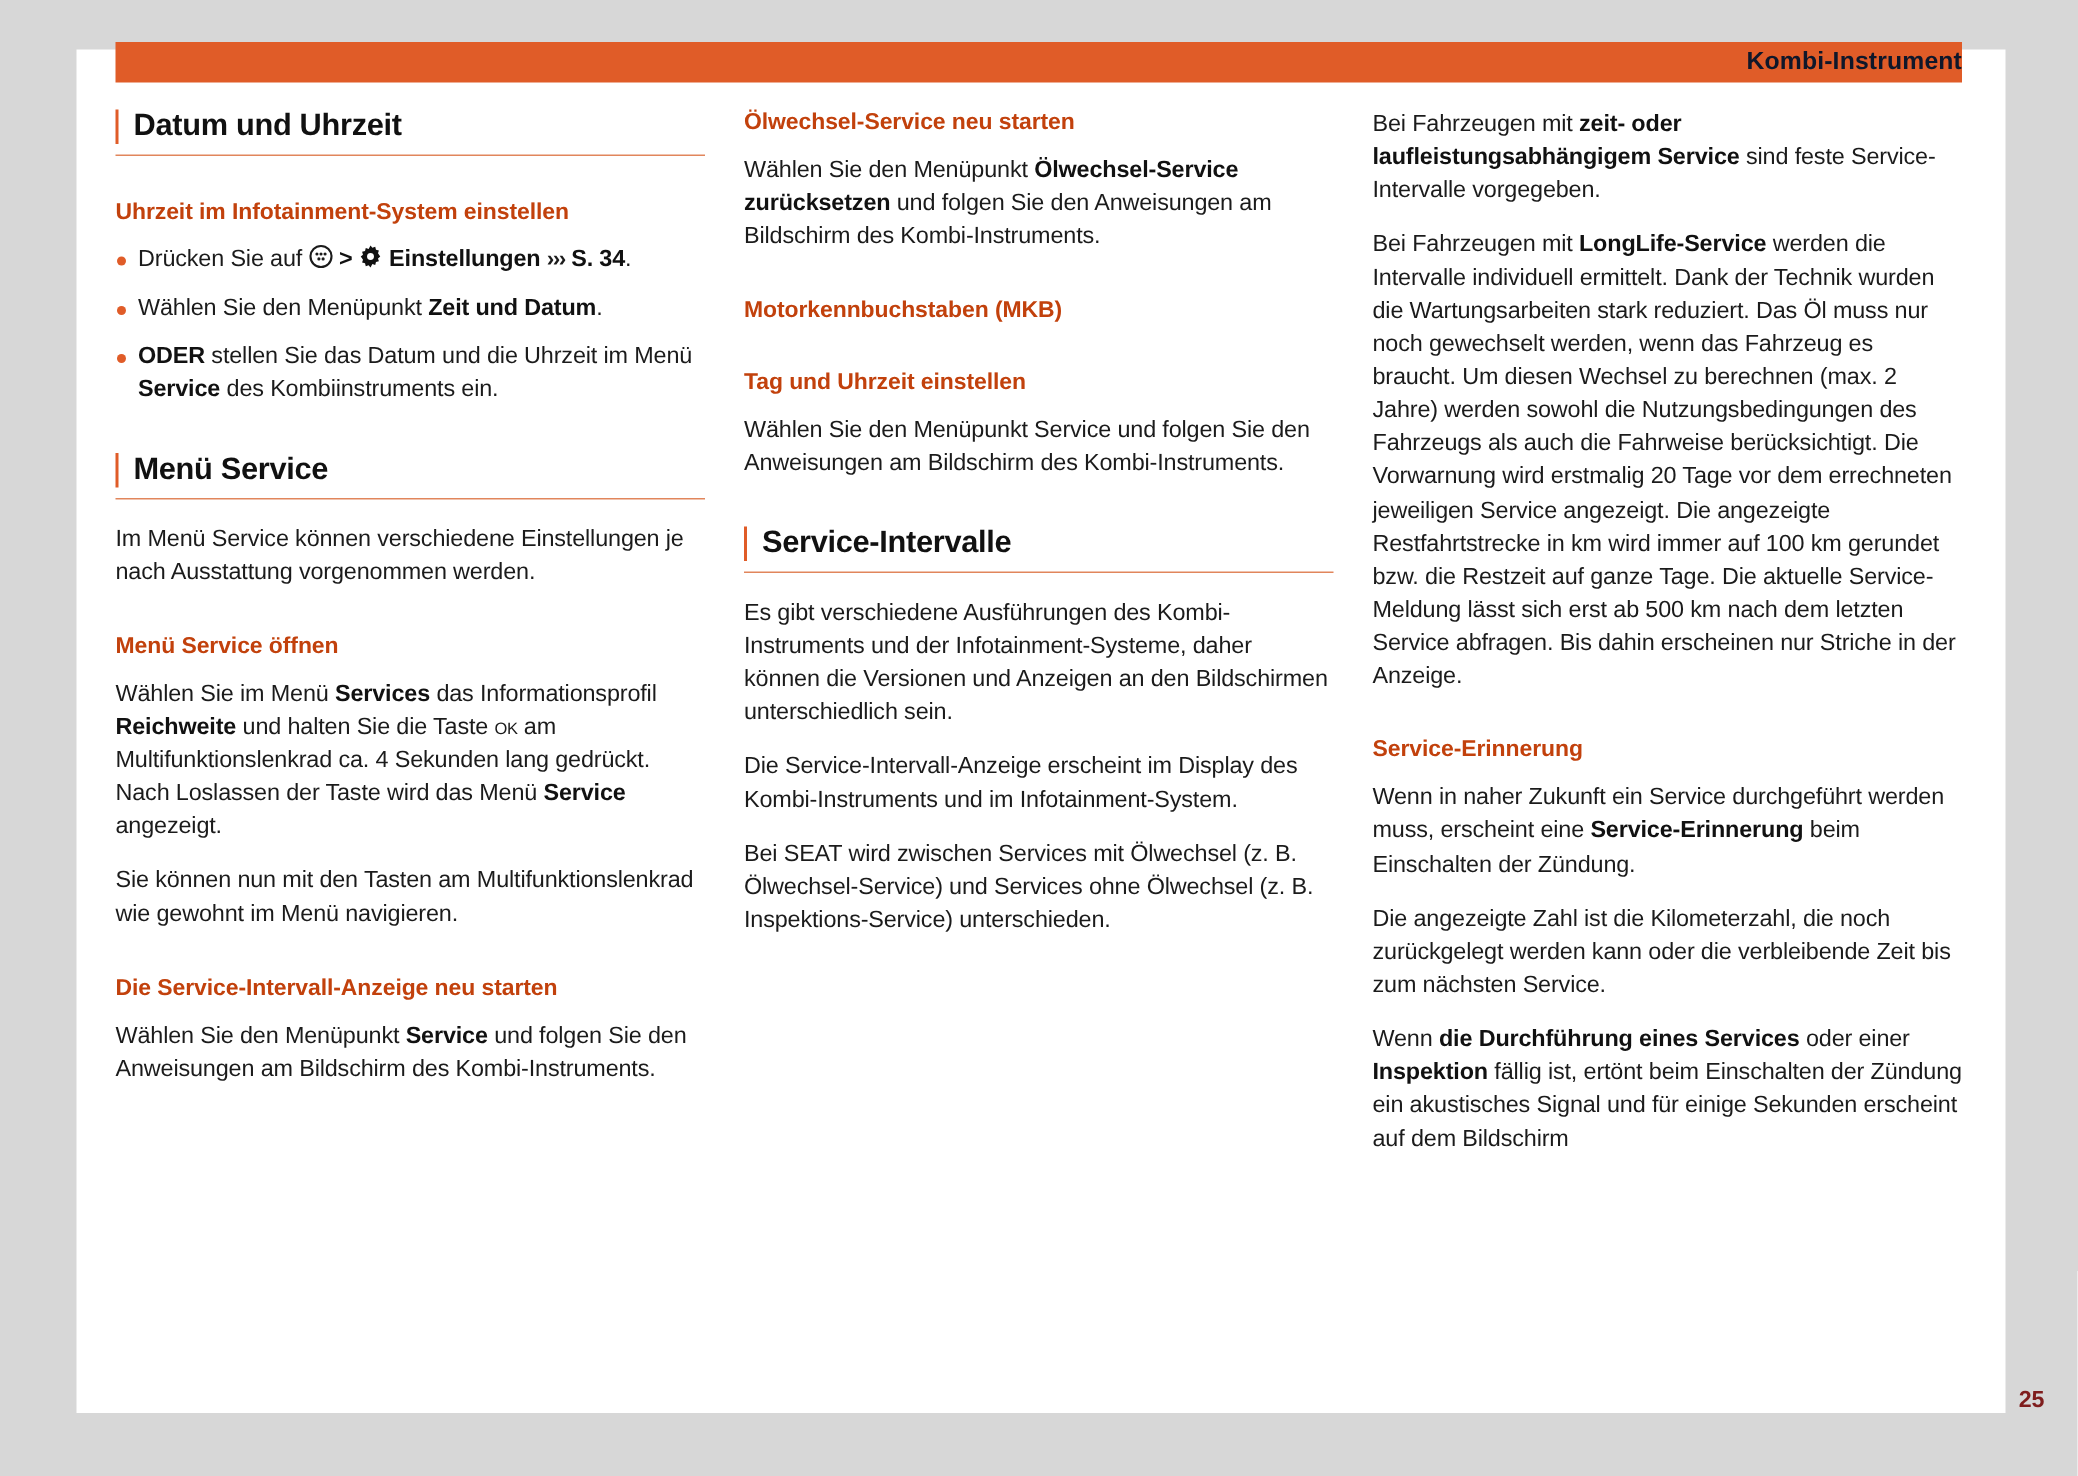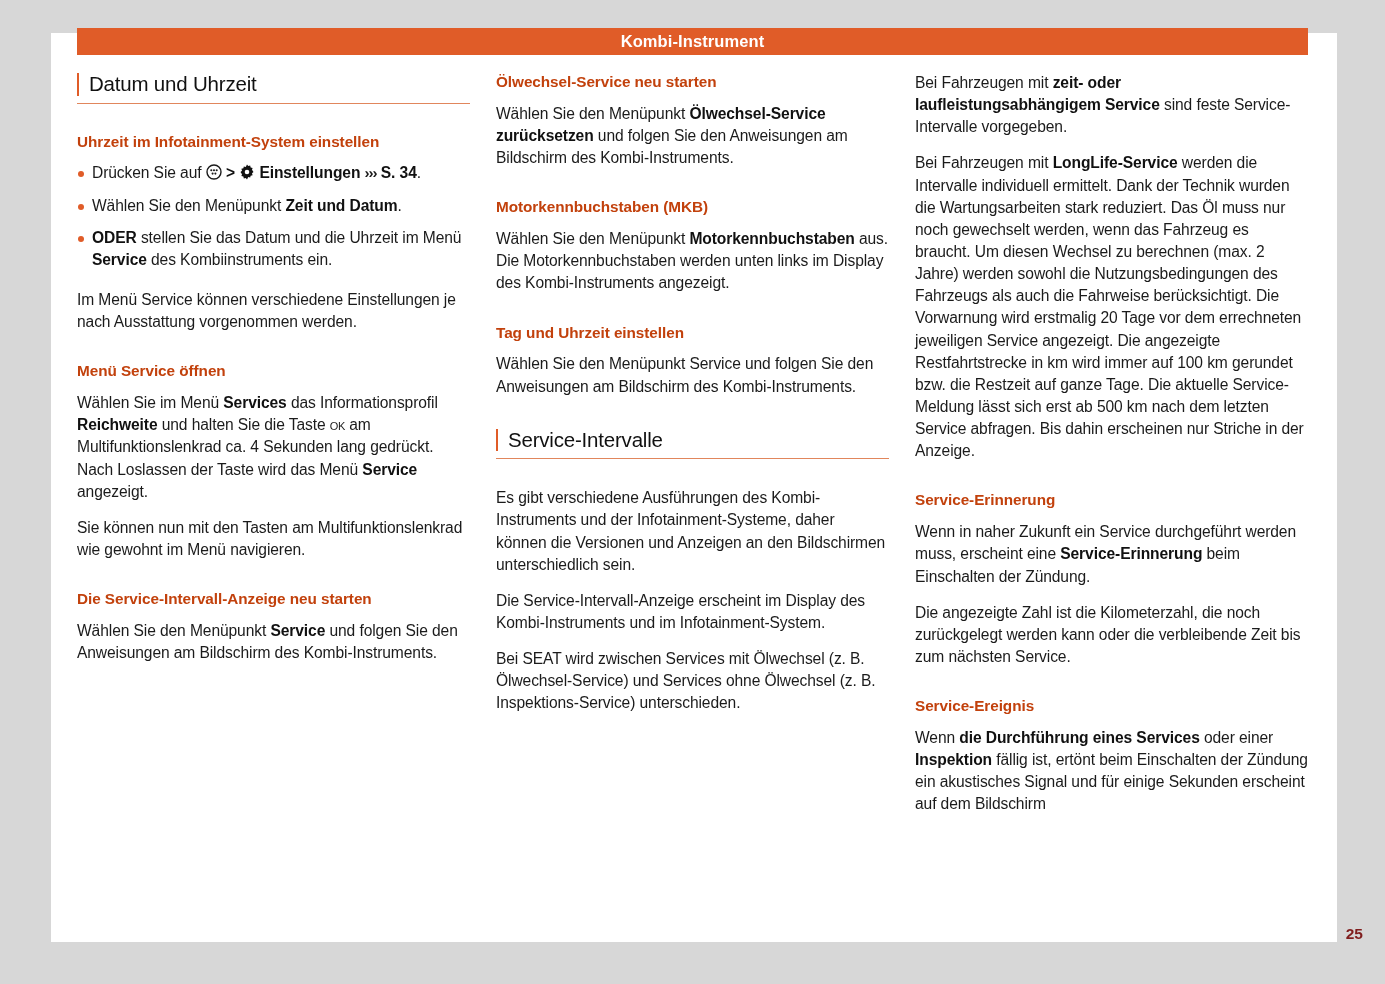--- a/index.html
+++ b/index.html
@@ -32,24 +32,24 @@
   }
 
   
   .header-bar {
     position: absolute;
     left: 77px;
     top: 28px;
     width: 1231px;
     height: 27px;
     background: #e05c28;
-    color: #ffffff;
+    color: #0f172a;
     display: flex;
     align-items: center;
-    justify-content: center;
+    justify-content: flex-end;
     font-weight: bold;
     font-size: 16.5px;
     letter-spacing: 0.1px;
   }
 
   
   .columns {
     position: absolute;
     left: 77px;
     top: 72px;
@@ -60,25 +60,25 @@
     align-items: flex-start;
   }
   .col {
     width: 393px;
     flex: 0 0 393px;
   }
 
   
   .sec-head {
     position: relative;
-    margin: 0 0 28px 0;
+    margin: 0 0 16px 0;
     padding: 0 0 7px 12px;
     border-bottom: 1.6px solid #e1865c;
     font-size: 20.5px;
-    font-weight: normal;
+    font-weight: bold;
     line-height: 1.15;
     color: #111111;
     letter-spacing: -0.2px;
   }
   .sec-head::before {
     content: "";
     position: absolute;
     left: 0;
     top: 1px;
     bottom: 7px;
@@ -183,45 +183,44 @@
                 <circle cx="10.7" cy="6.3" r="1.05" fill="#1b1b1b"></circle>
                 <circle cx="6.6" cy="9.6" r="1.05" fill="#1b1b1b"></circle>
                 <circle cx="9.4" cy="9.6" r="1.05" fill="#1b1b1b"></circle>
               </svg></span><span> </span><b>&gt;</b><span> </span><span class="icon-gear"><svg width="16" height="16" viewBox="0 0 16 16">
                 <path fill="#111111" d="M8 0.6l1.25 1.5 1.9-0.6 0.5 1.95 1.95 0.5-0.6 1.9L14.5 8l-1.5 1.25 0.6 1.9-1.95 0.5-0.5 1.95-1.9-0.6L8 15.4l-1.25-1.5-1.9 0.6-0.5-1.95-1.95-0.5 0.6-1.9L1.5 8l1.5-1.25-0.6-1.9 1.95-0.5 0.5-1.95 1.9 0.6z"></path>
                 <circle cx="8" cy="8" r="2.3" fill="#ffffff"></circle>
               </svg></span><b> Einstellungen </b><span class="chevrons">›››</span><b> S. 34</b><span>.</span></div>
           <div class="bullet-line"><span>Wählen Sie den Menüpunkt </span><b>Zeit und Datum</b><span>.</span></div>
           <div class="bullet-line"><b>ODER</b><span> stellen Sie das Datum und die Uhrzeit im Menü </span><b>Service</b><span> des Kombiinstruments ein.</span></div>
         </div>
+        <div class="sec-head spaced">Menü Service</div>
         <p class="body-text"><span>Im Menü Service können verschiedene Einstellungen je nach Ausstattung vorgenommen werden.</span></p>
         <div class="sub-head gap">Menü Service öffnen</div>
         <p class="body-text"><span>Wählen Sie im Menü </span><b>Services</b><span> das Informationsprofil </span><b>Reichweite</b><span> und halten Sie die Taste </span><span class="ok-key">OK</span><span> am Multifunktionslenkrad ca. 4 Sekunden lang gedrückt. Nach Loslassen der Taste wird das Menü </span><b>Service</b><span> angezeigt.</span></p>
         <p class="body-text"><span>Sie können nun mit den Tasten am Multifunktionslenkrad wie gewohnt im Menü navigieren.</span></p>
         <div class="sub-head gap">Die Service-Intervall-Anzeige neu starten</div>
         <p class="body-text"><span>Wählen Sie den Menüpunkt </span><b>Service</b><span> und folgen Sie den Anweisungen am Bildschirm des Kombi-Instruments.</span></p>
       </div>
       <div class="col">
         <div class="sub-head">Ölwechsel-Service neu starten</div>
         <p class="body-text"><span>Wählen Sie den Menüpunkt </span><b>Ölwechsel-Service zurücksetzen</b><span> und folgen Sie den Anweisungen am Bildschirm des Kombi-Instruments.</span></p>
         <div class="sub-head gap">Motorkennbuchstaben (MKB)</div>
-        <p class="body-text"><span>Wählen Sie den Menüpunkt </span><b>Motorkennbuchstaben</b><span> aus. Die Motorkennbuchstaben werden unten links im Display des Kombi-Instruments angezeigt.</span></p>
         <div class="sub-head gap">Tag und Uhrzeit einstellen</div>
         <p class="body-text"><span>Wählen Sie den Menüpunkt Service und folgen Sie den Anweisungen am Bildschirm des Kombi-Instruments.</span></p>
         <div class="sec-head spaced">Service-Intervalle</div>
         <p class="body-text"><span>Es gibt verschiedene Ausführungen des Kombi-Instruments und der Infotainment-Systeme, daher können die Versionen und Anzeigen an den Bildschirmen unterschiedlich sein.</span></p>
         <p class="body-text"><span>Die Service-Intervall-Anzeige erscheint im Display des Kombi-Instruments und im Infotainment-System.</span></p>
         <p class="body-text"><span>Bei SEAT wird zwischen Services mit Ölwechsel (z. B. Ölwechsel-Service) und Services ohne Ölwechsel (z. B. Inspektions-Service) unterschieden.</span></p>
       </div>
       <div class="col">
         <p class="body-text"><span>Bei Fahrzeugen mit </span><b>zeit- oder laufleistungsabhängigem Service</b><span> sind feste Service-Intervalle vorgegeben.</span></p>
         <p class="body-text"><span>Bei Fahrzeugen mit </span><b>LongLife-Service</b><span> werden die Intervalle individuell ermittelt. Dank der Technik wurden die Wartungsarbeiten stark reduziert. Das Öl muss nur noch gewechselt werden, wenn das Fahrzeug es braucht. Um diesen Wechsel zu berechnen (max. 2 Jahre) werden sowohl die Nutzungsbedingungen des Fahrzeugs als auch die Fahrweise berücksichtigt. Die Vorwarnung wird erstmalig 20 Tage vor dem errechneten jeweiligen Service angezeigt. Die angezeigte Restfahrtstrecke in km wird immer auf 100 km gerundet bzw. die Restzeit auf ganze Tage. Die aktuelle Service-Meldung lässt sich erst ab 500 km nach dem letzten Service abfragen. Bis dahin erscheinen nur Striche in der Anzeige.</span></p>
         <div class="sub-head gap">Service-Erinnerung</div>
         <p class="body-text"><span>Wenn in naher Zukunft ein Service durchgeführt werden muss, erscheint eine </span><b>Service-Erinnerung</b><span> beim Einschalten der Zündung.</span></p>
         <p class="body-text"><span>Die angezeigte Zahl ist die Kilometerzahl, die noch zurückgelegt werden kann oder die verbleibende Zeit bis zum nächsten Service.</span></p>
-        <div class="sub-head gap">Service-Ereignis</div>
         <p class="body-text"><span>Wenn </span><b>die Durchführung eines Services</b><span> oder einer </span><b>Inspektion</b><span> fällig ist, ertönt beim Einschalten der Zündung ein akustisches Signal und für einige Sekunden erscheint auf dem Bildschirm</span></p>
       </div>
     </div>
 
   <div class="folio">25</div>
 
 </div>
 
 </body></html>

